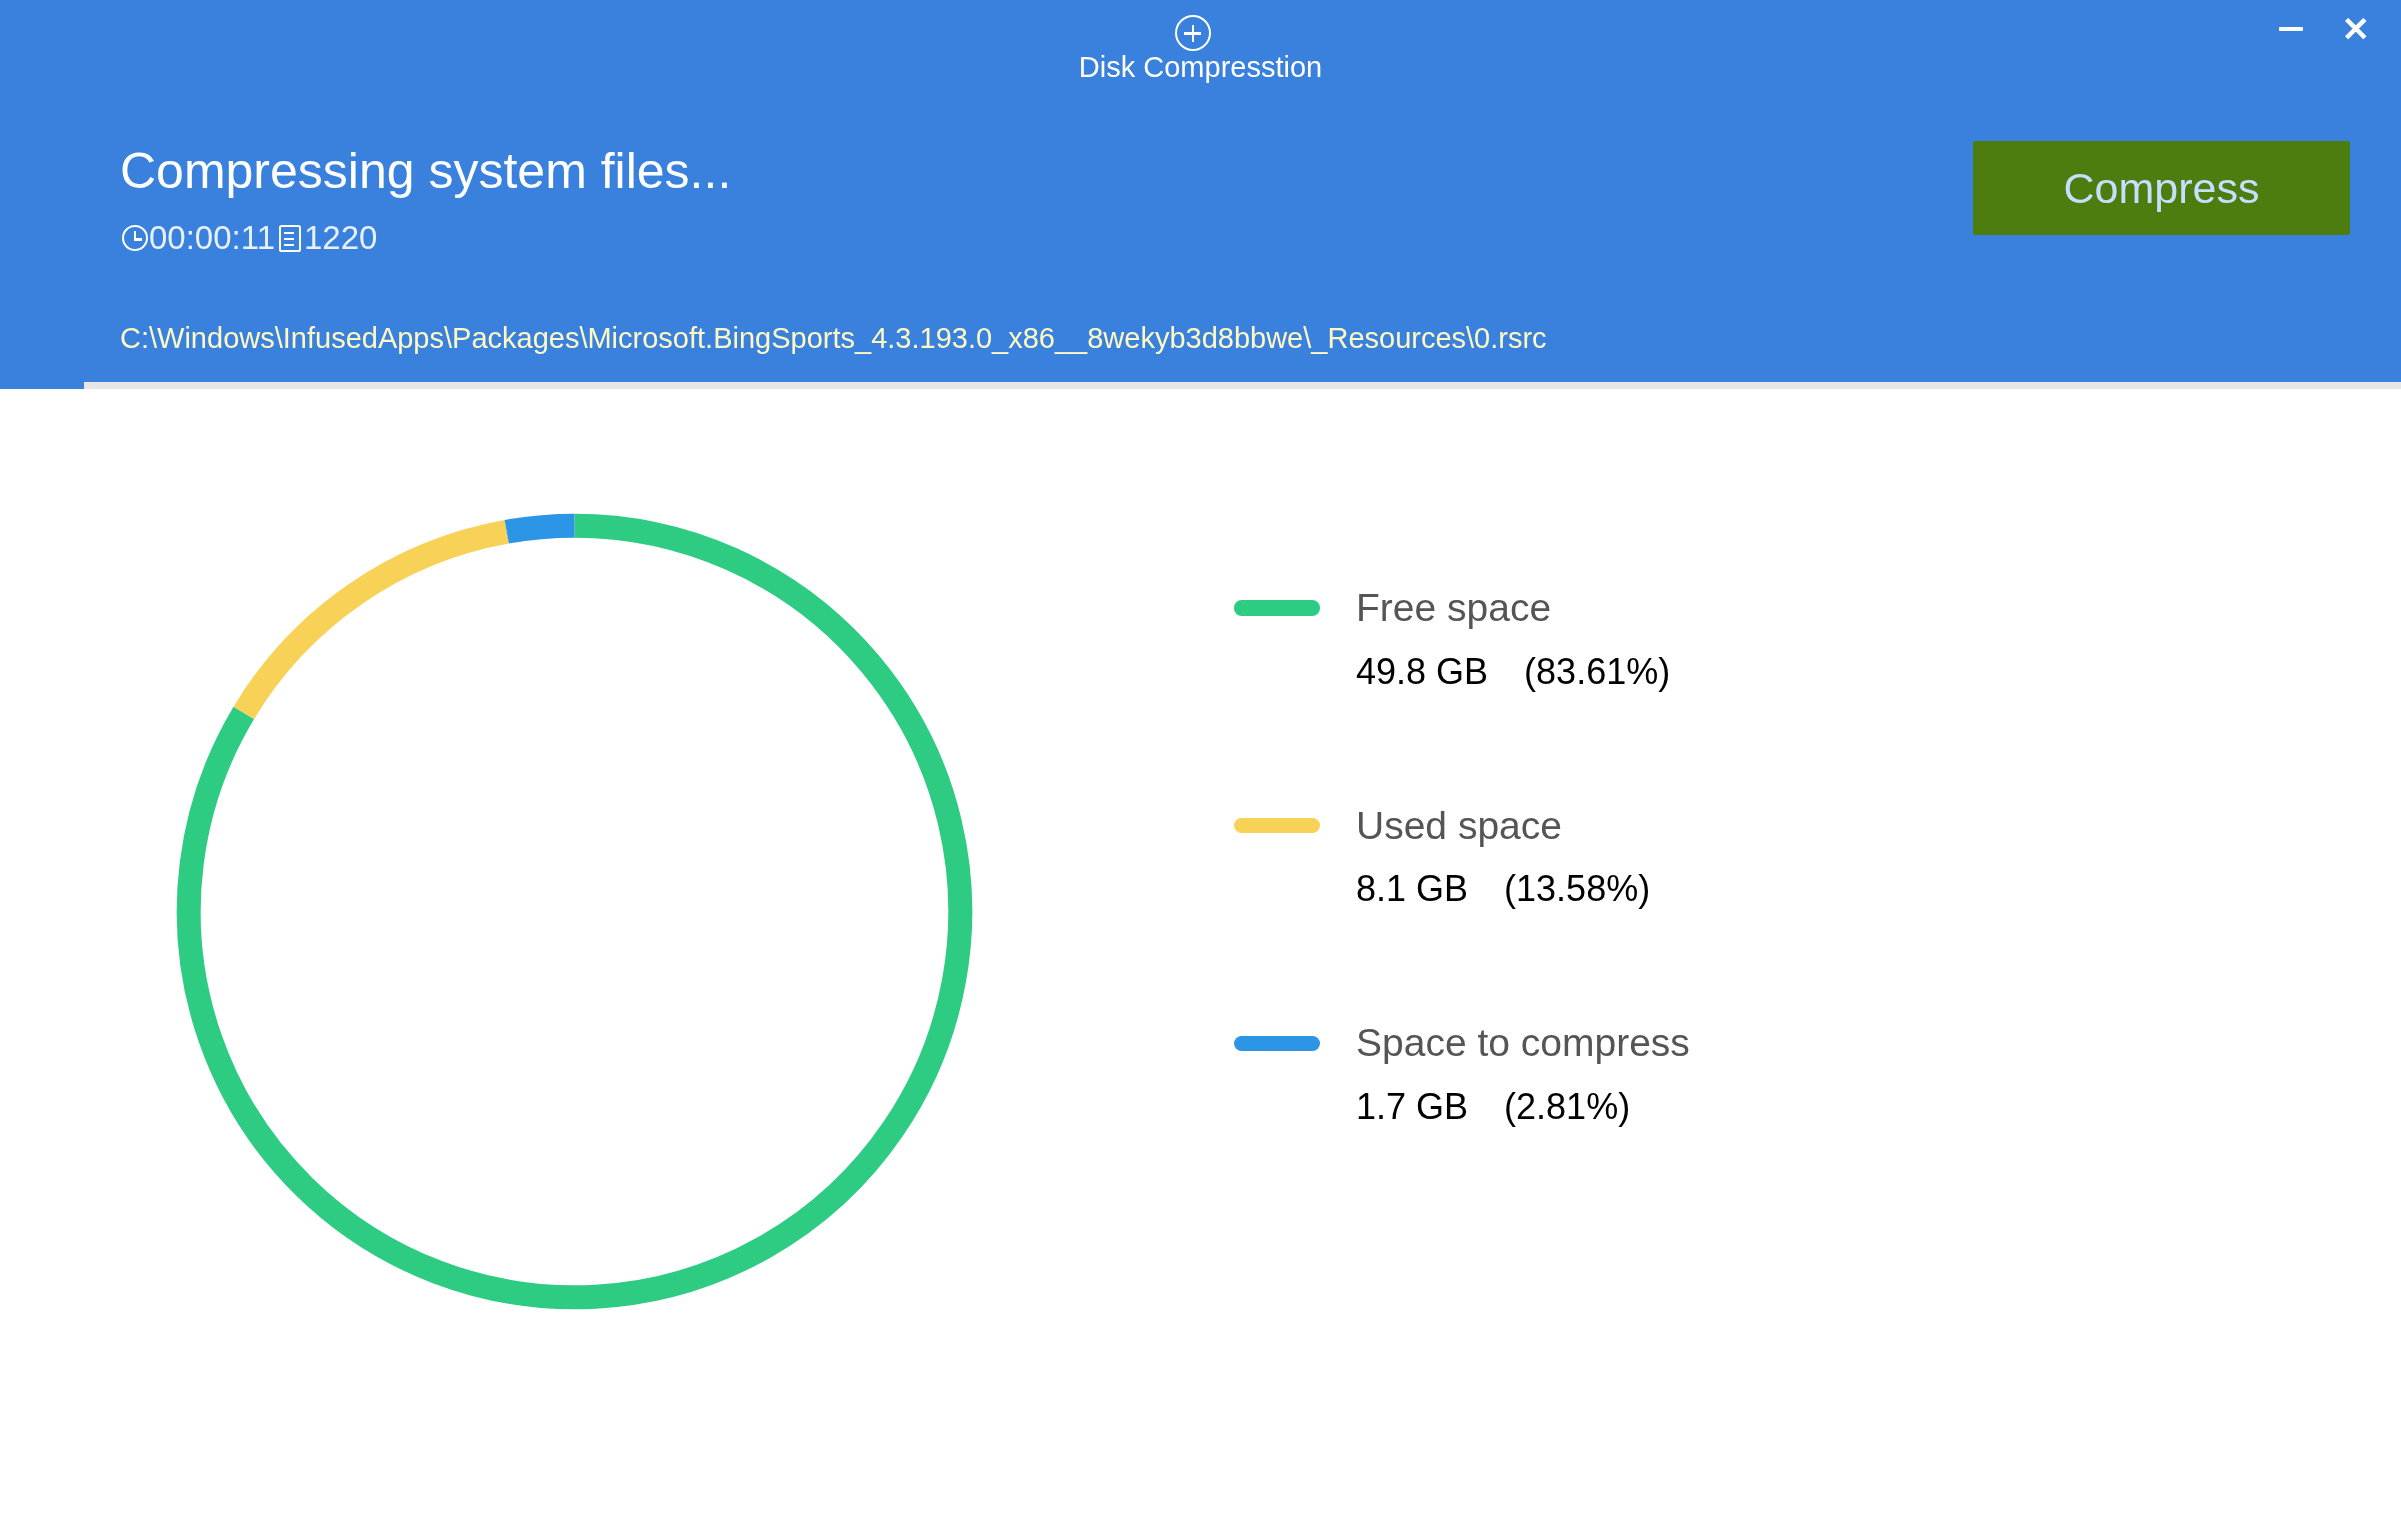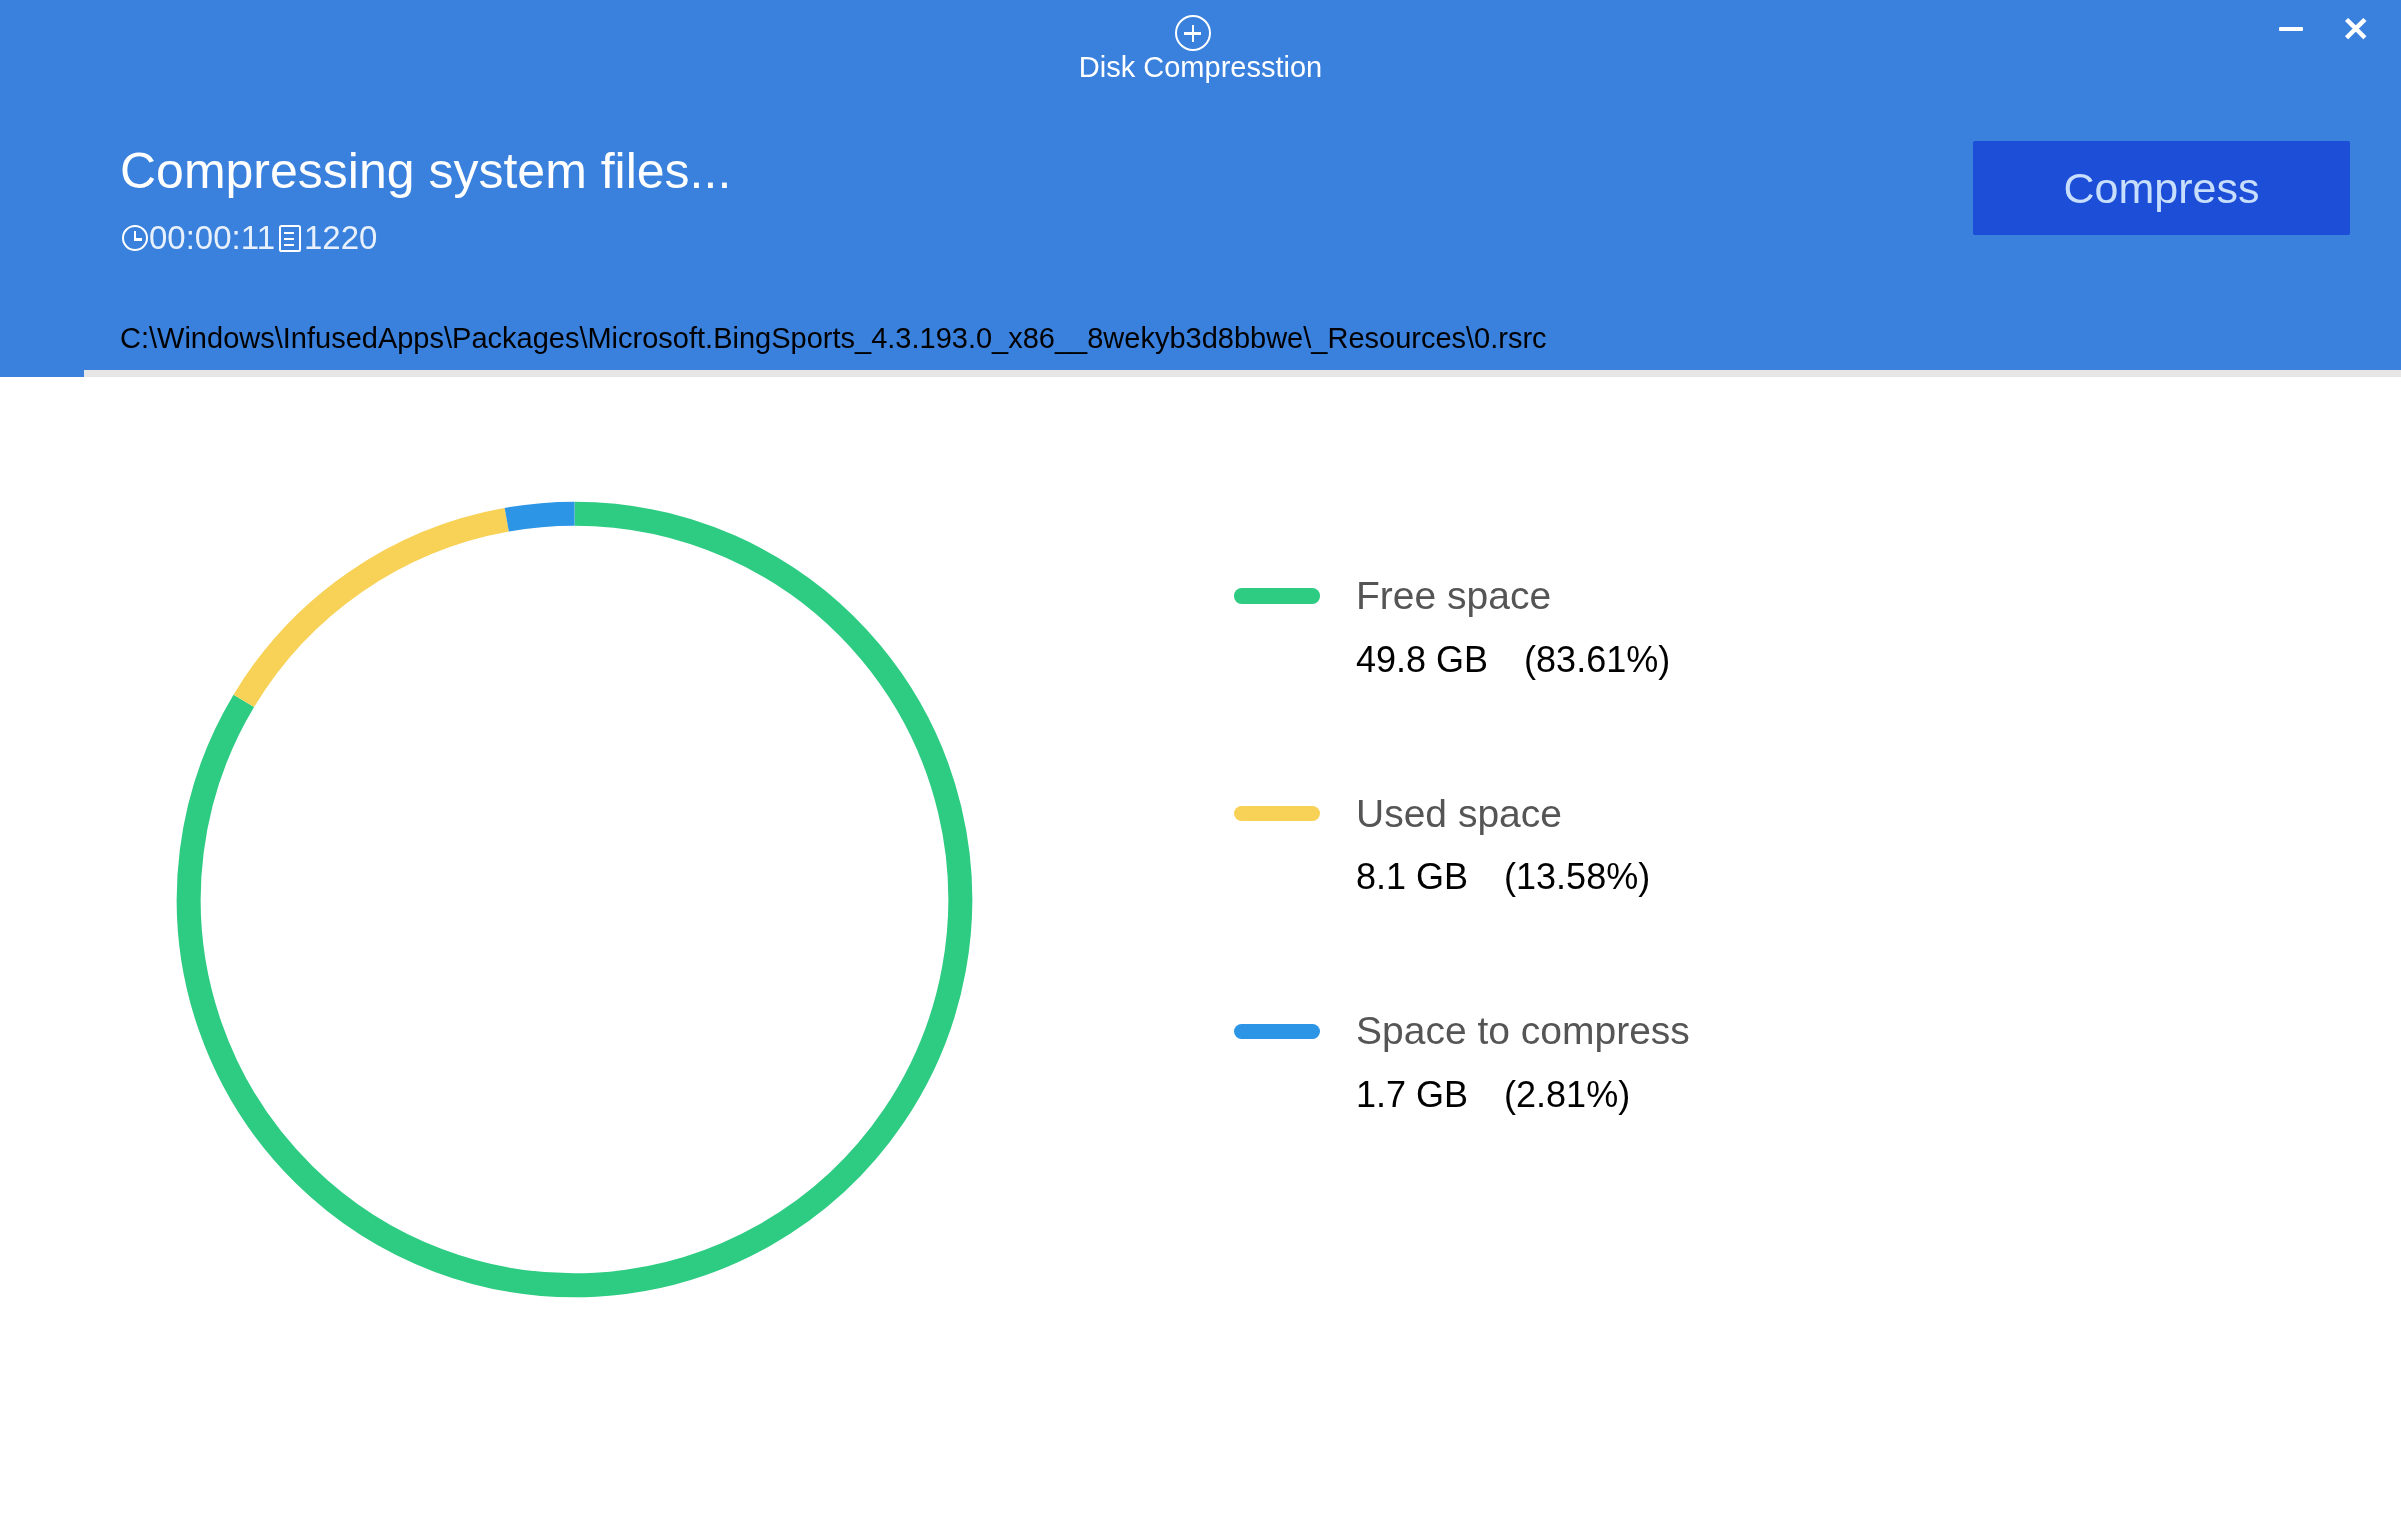--- a/index.html
+++ b/index.html
@@ -102,31 +102,31 @@
   .file-ico::before {
     content: ""; position: absolute;
     left: 3.4px; top: 5.1px;
     width: 10.3px; height: 2.6px; background: #fff;
     box-shadow: 0 6px 0 #fff, 0 12px 0 #fff;
   }
   .compress-btn {
     position: absolute;
     right: 51px; top: 50px;
     width: 377px; height: 94px;
-    background: #1d4ed8;
+    background: #4d7c0f;
     display: flex; align-items: center; justify-content: center;
     font-size: 43px;
     color: #c7defc;
     border-radius: 1.7px;
     cursor: default;
   }
   .path-line {
     font-size: 29px;
-    color: #000000;
-    padding: 22px 120px 15px 120px;
+    color: #fef9c3;
+    padding: 22px 120px 27px 120px;
     white-space: nowrap;
     overflow: hidden;
   }
   .progress-track {
     height: 6.9px;
     background: #e6e6e6;
     position: relative;
   }
   .progress-fill {
     position: absolute; left: 0; top: 0; bottom: 0;

